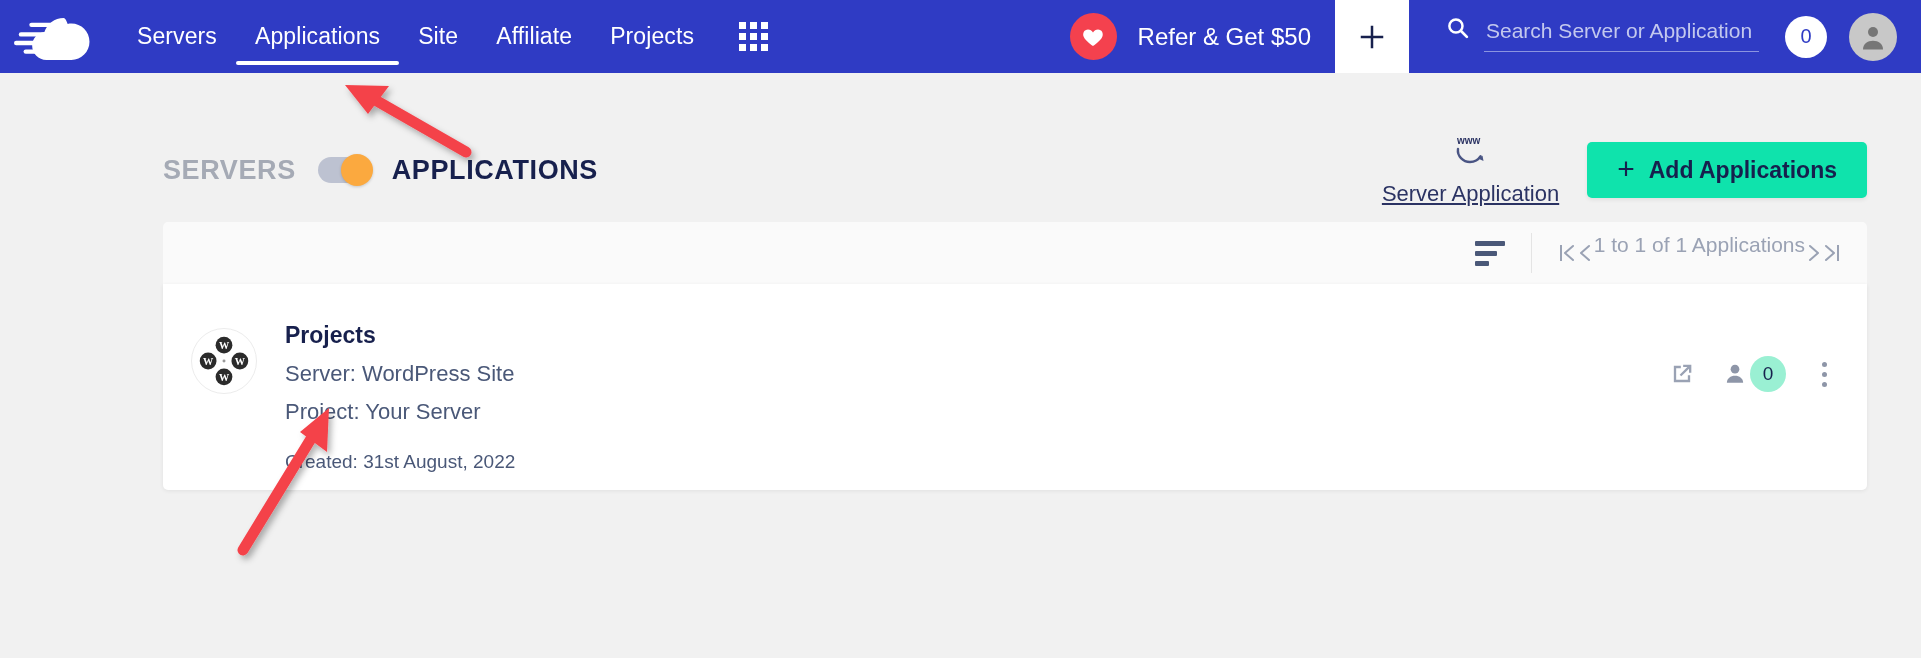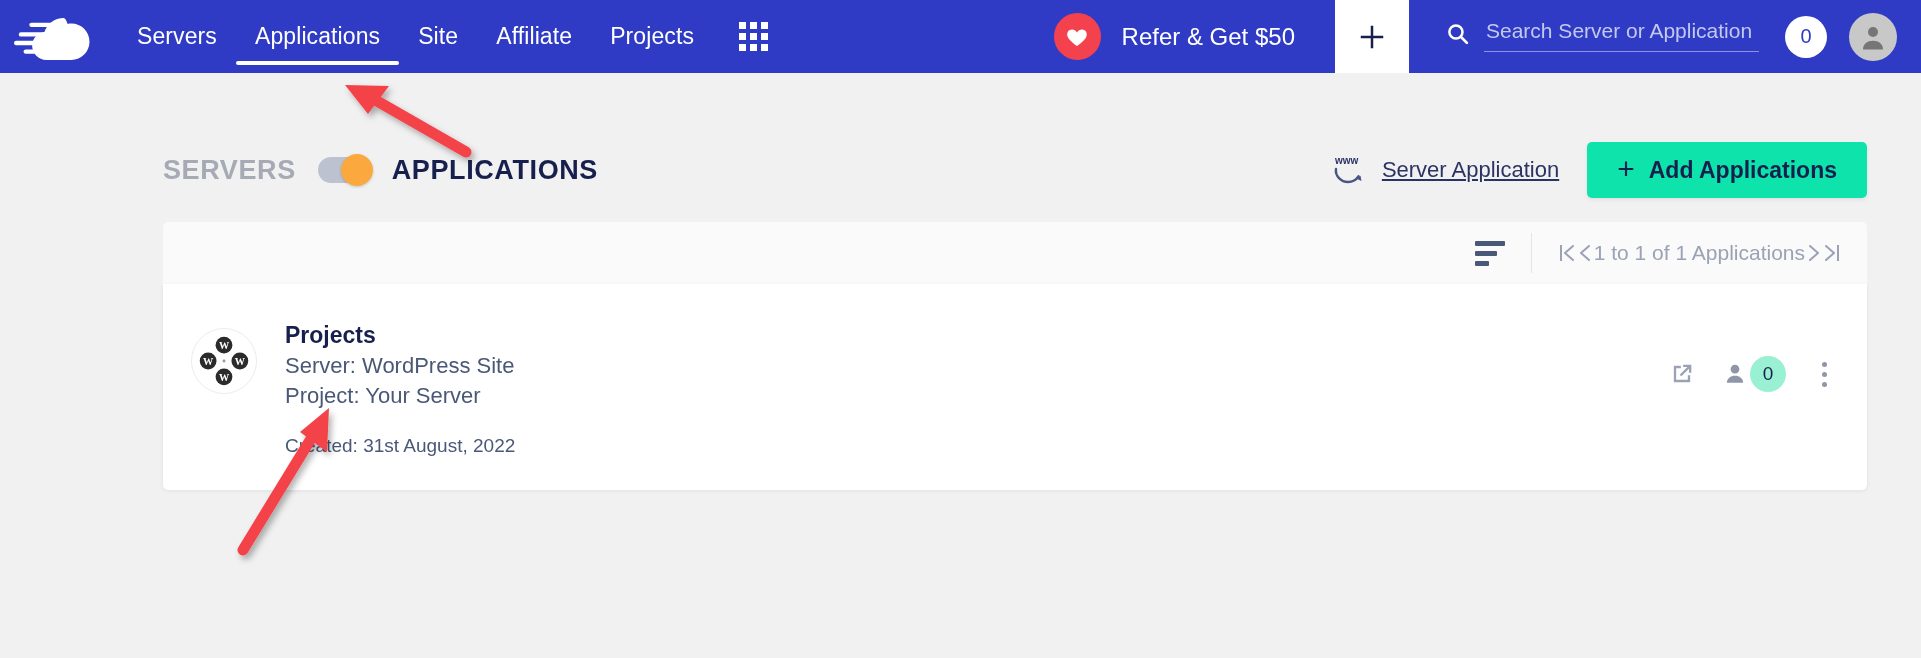--- a/index.html
+++ b/index.html
@@ -26,35 +26,35 @@
   .nav-link.active::after{
     content:""; position:absolute; left:0px; right:0px; bottom:8px;
     height:4px; background:#ffffff; border-radius:2px;
   }
   .grid-icon{ margin-left:26px; display:grid; grid-template-columns:repeat(3,7px);
     grid-template-rows:repeat(3,7px); gap:4px; cursor:pointer; }
   .grid-icon i{ display:block; width:7px; height:7px; background:#fff; }
 
   .nav-right{ margin-left:auto; display:flex; align-items:center; height:73px; }
   .refer{
-    display:flex; align-items:center; gap:21px; padding-right:40px; cursor:pointer;
+    display:flex; align-items:center; gap:21px; padding-right:24px; cursor:pointer;
   }
   .heart-badge{
     width:47px; height:47px; border-radius:50%; background:#f4414e;
     display:flex; align-items:center; justify-content:center;
   }
   .heart-badge svg{ width:24px; height:24px; }
   .refer-text{ color:#fff; font-size:24px; white-space:nowrap; }
   .plus-box{
     width:74px; height:73px; background:#ffffff; display:flex;
     align-items:center; justify-content:center; cursor:pointer;
   }
   .plus-box svg{ width:30px; height:30px; }
   .search-wrap{
-    display:flex; align-items:center; gap:14px; margin-left:36px;
+    display:flex; gap:14px; margin-left:36px;
     padding-bottom:6px; width:314px;
   }
   .search-wrap svg{ width:25px; height:25px; flex:0 0 auto; }
   .search-field{
     flex:1; border:none; border-bottom:1.5px solid #8b94e0; background:transparent;
     color:#ffffff; font-size:21px; font-family:"Liberation Sans", sans-serif;
     padding:4px 2px 8px 2px; outline:none;
   }
   .search-field::placeholder{ color:#c3c8ee; }
   .count-badge{
@@ -85,21 +85,21 @@
     position:relative; cursor:pointer;
   }
   .toggle .knob{
     position:absolute; top:-3px; right:-3px; width:32px; height:32px;
     border-radius:50%; background:#fba93f;
     box-shadow:0 1px 3px rgba(0,0,0,.18);
   }
 
   .head-right{ margin-left:auto; display:flex; align-items:center; gap:28px; }
   .recover{
-    display:flex; align-items:center; gap:14px; cursor:pointer;
+    display:flex; align-items:center; gap:14px; cursor:pointer;flex-direction:column;
   }
   .recover svg{ width:38px; height:34px; }
   .recover-text{
     font-size:22px; color:#2b3363; text-decoration:underline; white-space:nowrap;
   }
   .add-btn{
     background:#0fe3ac; border:none; border-radius:5px;
     height:56px; padding:0 30px; display:flex; align-items:center; gap:14px;
     color:#16204d; font-size:23px; font-weight:bold; cursor:pointer;
     font-family:"Liberation Sans", sans-serif;
@@ -115,21 +115,21 @@
   }
   .sort-icon{
     display:flex; flex-direction:column; gap:5px; cursor:pointer;
     padding:0 22px;
   }
   .sort-icon i{ display:block; height:5px; background:#4a5878; border-radius:1px; }
   .sort-icon i:nth-child(1){ width:30px; }
   .sort-icon i:nth-child(2){ width:22px; }
   .sort-icon i:nth-child(3){ width:14px; }
   .pager{
-    display:flex; align-items:center; gap:0; height:40px;
+    display:flex; gap:0; height:40px;
     border-left:1px solid #e4e4e4; padding:0 26px 0 26px; margin-left:4px;
   }
   .pg-ico{ color:#9aa2b4; font-size:24px; cursor:pointer; line-height:1;
     display:flex; align-items:center; }
   .pg-ico svg{ width:18px; height:22px; }
   .pg-text{ color:#9aa2b4; font-size:21px; white-space:nowrap; }
 
   
   .card{
     position:absolute; top:284px; left:163px; right:54px; height:206px;
@@ -137,21 +137,21 @@
     box-shadow:0 1px 4px rgba(0,0,0,.07);
     display:flex; align-items:flex-start; padding:38px 30px 0 28px;
   }
   .app-icon{
     width:66px; height:66px; border-radius:50%; border:1px solid #ececec;
     display:flex; align-items:center; justify-content:center; flex:0 0 auto;
     margin-top:6px;
   }
   .app-info{ margin-left:28px; }
   .app-title{ font-size:23px; font-weight:bold; color:#17204d; }
-  .app-meta{ font-size:22px; color:#4a5878; margin-top:4px; }
+  .app-meta{ font-size:22px; color:#4a5878; margin-top:12px; }
   .app-created{ font-size:19px; color:#4a5878; margin-top:26px; }
 
   .card-actions{
     margin-left:auto; display:flex; align-items:center; gap:26px; margin-top:34px;
   }
   .act{ cursor:pointer; display:flex; align-items:center; }
   .act svg{ width:28px; height:28px; }
   .user-act{ display:flex; align-items:center; gap:2px; cursor:pointer; }
   .user-act svg{ width:26px; height:26px; }
   .user-count{

